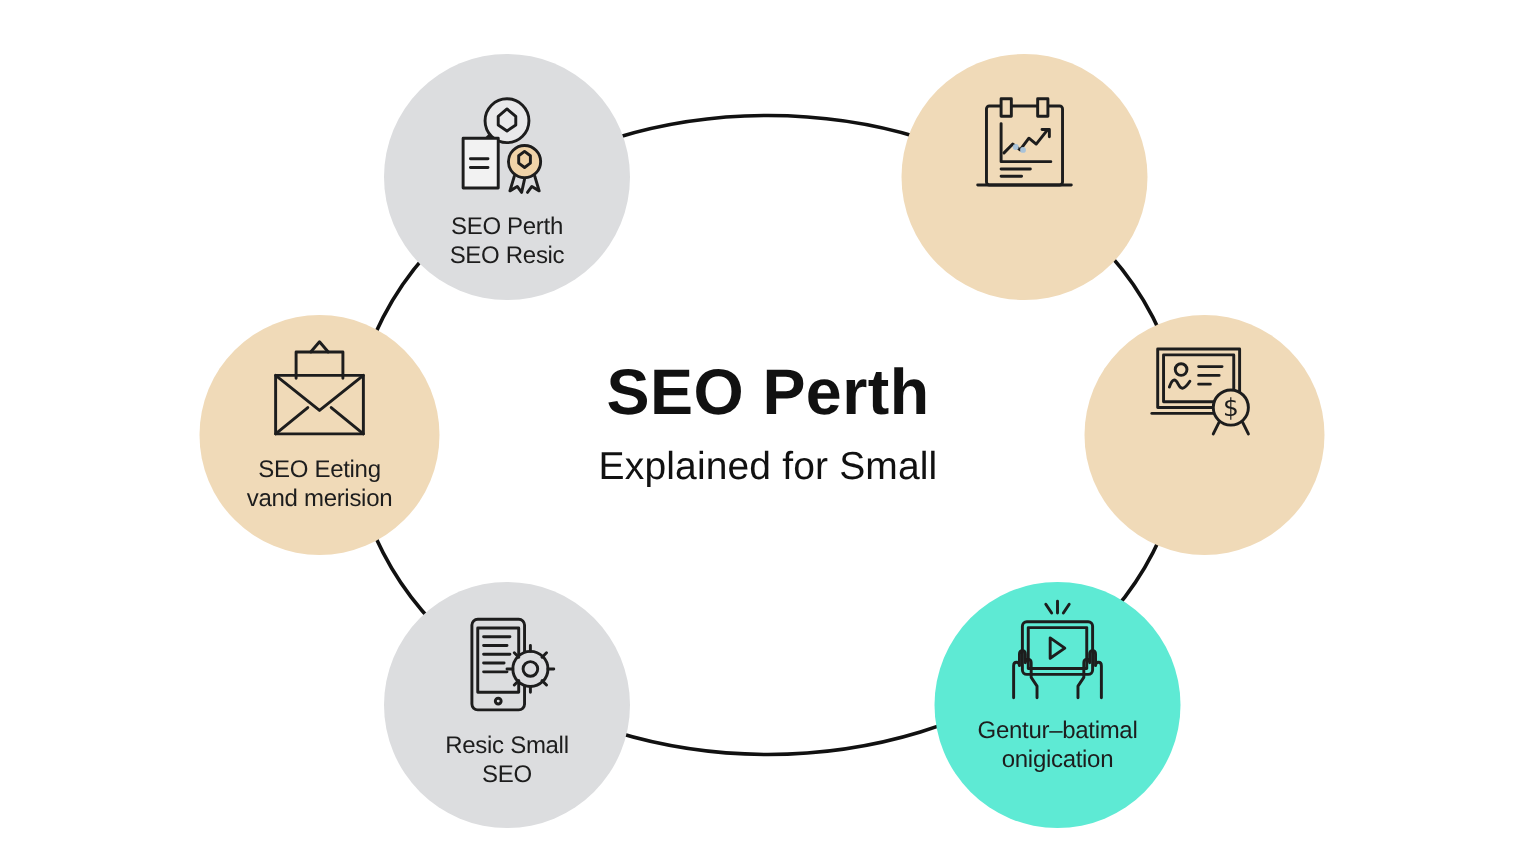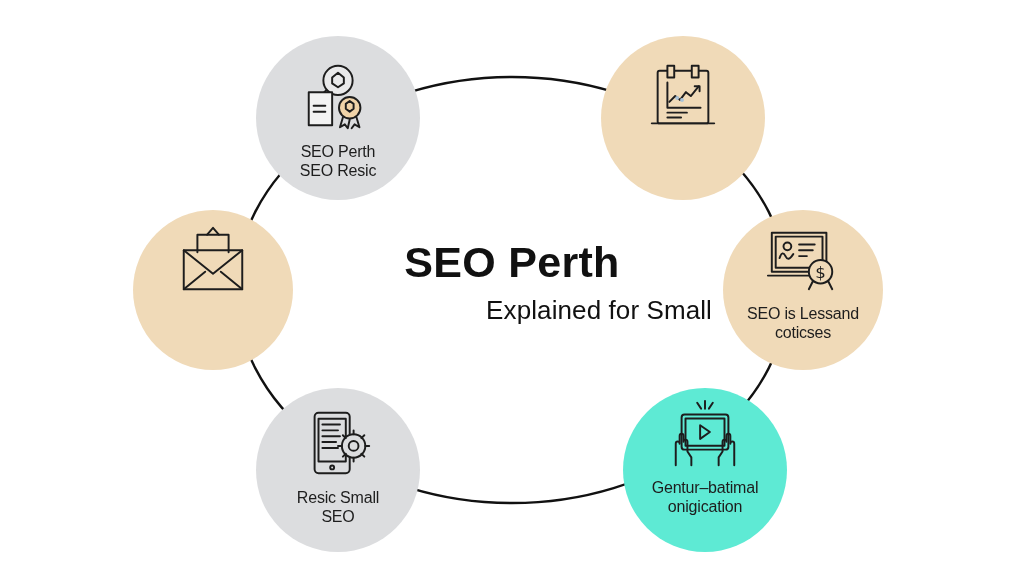--- a/index.html
+++ b/index.html
@@ -29,21 +29,20 @@
     position:absolute; left:312px; top:236px; width:400px;
     text-align:center; color:#111;
   }
   .center .title {
     font-size:43px; font-weight:bold; line-height:52px; letter-spacing:0.3px;
   }
   .center .subtitle {
     margin-top:6px;
     font-size:26px; line-height:33px; font-weight:normal;
     letter-spacing:0.1px;
-    text-align:right;
   }
 </style>
 </head>
 <body>
 
 <svg id="ring" viewBox="0 0 1024 576">
   <ellipse cx="512" cy="290" rx="276" ry="213" fill="none" stroke="#111" stroke-width="2.4"></ellipse>
 </svg>
 
 <div class="node" style="left:256px; top:36px; width:164px; height:164px; background:#dcdddf;">
@@ -86,39 +85,39 @@
 <div class="node" style="left:133px; top:210px; width:160px; height:160px; background:#f0dab8;">
   <div class="icon" style="margin-top:14px;">
     <svg viewBox="0 0 80 72" fill="none" stroke="#1d1d1d" stroke-width="2" stroke-linejoin="round" stroke-linecap="round">
       <path d="M24 28 v-18 h32 v18"></path>
       <path d="M34 10 l6-7 6 7"></path>
       <rect x="10" y="26" width="60" height="40"></rect>
       <path d="M10 26 l30 24 30-24"></path>
       <path d="M10 66 l22-18 M70 66 l-22-18"></path>
     </svg>
   </div>
+  <div class="label">
+    <div>SEO Eeting</div>
+    <div>vand merision</div>
+  </div>
 </div>
 
 <div class="node" style="left:723px; top:210px; width:160px; height:160px; background:#f0dab8;">
   <div class="icon" style="margin-top:14px;">
     <svg viewBox="0 0 80 72" fill="none" stroke="#1d1d1d" stroke-width="2" stroke-linejoin="round" stroke-linecap="round">
       <rect x="8" y="8" width="56" height="40"></rect>
       <rect x="12" y="12" width="48" height="32"></rect>
       <path d="M4 52 h44"></path>
       <circle cx="24" cy="22" r="4"></circle>
       <path d="M16 34 c2-6 4-6 6-2 c2 4 4 4 8-2"></path>
       <path d="M36 20 h16 M36 26 h14 M36 32 h8"></path>
       <circle cx="58" cy="48" r="12" fill="#f0dab8"></circle>
       <text x="58" y="54" font-size="17" text-anchor="middle" fill="#1d1d1d" stroke="none" font-family="DejaVu Sans, sans-serif">$</text>
       <path d="M50 58 l-4 8 M66 58 l4 8"></path>
     </svg>
-  </div>
-  <div class="label">
-    <div>SEO is Lessand</div>
-    <div>coticses</div>
   </div>
 </div>
 
 <div class="node" style="left:256px; top:388px; width:164px; height:164px; background:#dcdddf;">
   <div class="icon" style="margin-top:20px;">
     <svg viewBox="0 0 80 72" fill="none" stroke="#1d1d1d" stroke-width="2" stroke-linejoin="round" stroke-linecap="round">
       <rect x="16" y="4" width="36" height="62" rx="4"></rect>
       <rect x="20" y="10" width="28" height="44"></rect>
       <circle cx="34" cy="60" r="2"></circle>
       <path d="M24 16 h18 M24 22 h16 M24 28 h18 M24 34 h14 M24 40 h16"></path>

